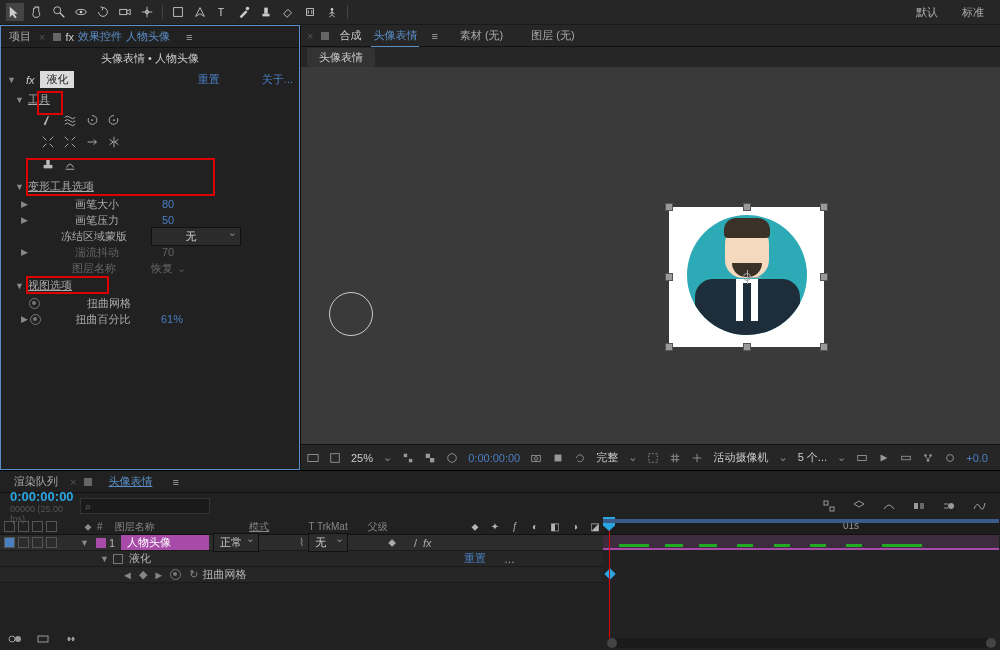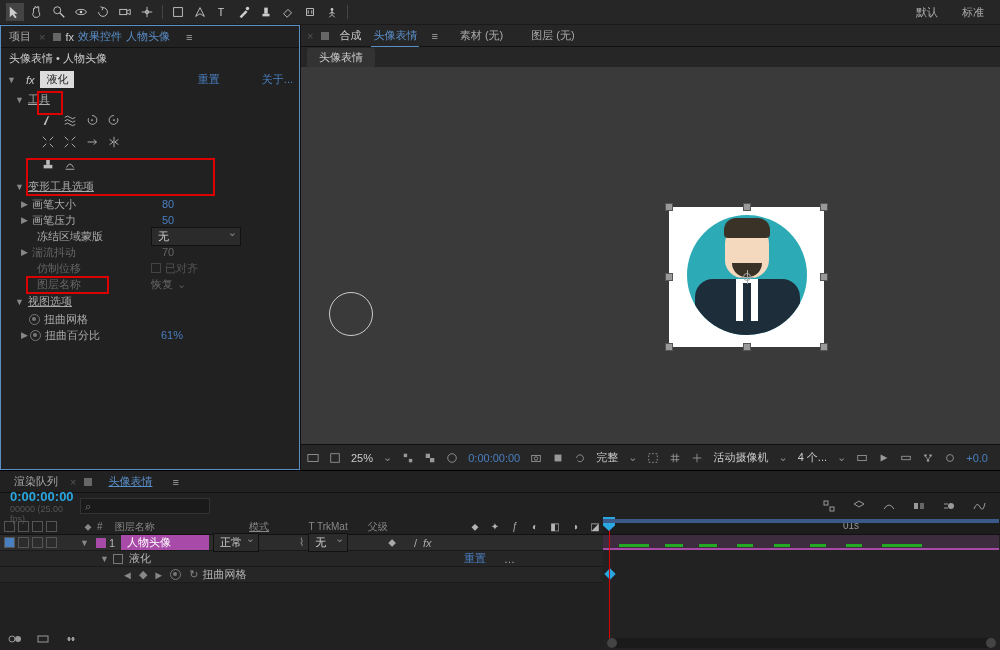--- a/index.html
+++ b/index.html
@@ -5,21 +5,21 @@
 * { margin: 0; padding: 0; box-sizing: border-box; font-family: "Microsoft YaHei", Arial, sans-serif; }
 body { background: #262626; color: #b4b4b4; font-size: 11px; width: 1000px; height: 650px; overflow: hidden; position: relative; }
 
 .toolbar-top { height: 25px; background: #262626; display: flex; align-items: center; padding: 0 4px; border-bottom: 1px solid #1a1a1a; }
 .tool-ic { width: 18px; height: 18px; display: inline-flex; align-items: center; justify-content: center; margin: 0 2px; color: #b4b4b4; cursor: pointer; }
 .tool-ic svg { width: 14px; height: 14px; }
 .tool-sep { width: 1px; height: 14px; background: #444; margin: 0 4px; }
 .spacer { flex: 1; }
 .wspc { padding: 4px 12px; color: #aaa; cursor: pointer; }
 
-.main-row { height: 445px; display: flex; }
+.main-row { height: 445px; display: flex; text-align: center; }
 .eff-panel { width: 300px; border: 1px solid #5a8ec7; background: #212121; display: flex; flex-direction: column; }
 .panel-tabs { height: 22px; display: flex; align-items: center; border-bottom: 1px solid #111; font-size: 11px; }
 .tab { padding: 3px 8px; color: #aaa; cursor: pointer; display: flex; align-items: center; gap: 4px; }
 .tab.active { color: #5a8ec7; }
 .crumb { padding: 3px 8px; color: #ccc; font-size: 11px; }
 .eff-row { display: flex; align-items: center; padding: 2px 6px; font-size: 11px; gap: 6px; }
 .eff-name { background: #dcdcdc; color: #222; padding: 1px 6px; font-size: 11px; }
 .link { color: #4a7fc0; cursor: pointer; }
 .prop-row { display: flex; align-items: center; padding: 1px 0 1px 20px; font-size: 11px; height: 16px; }
 .tw { color: #888; margin-right: 4px; cursor: pointer; font-size: 9px; }
@@ -296,25 +296,20 @@
     <div class="prop-row" style="padding-left:36px">
       <span class="prop-label" style="flex:0 0 114px">冻结区域蒙版</span>
       <span class="dd">无</span>
     </div>
     <div class="prop-row">
       <span class="tw">▶</span>
       <span class="prop-label" style="color:#666">湍流抖动</span>
       <span class="prop-val dim">70</span>
     </div>
     <div class="prop-row" style="padding-left:36px">
-      <span class="prop-label" style="flex:0 0 114px; color:#666">仿制位移</span>
-      <span class="chk" style="border-color:#444"></span>
-      <span style="color:#555">已对齐</span>
-    </div>
-    <div class="prop-row" style="padding-left:36px">
       <span class="prop-label" style="flex:0 0 114px; color:#666">图层名称</span>
       <span class="prop-val dim">恢复</span>
       <span style="color:#555;margin-left:4px">⌄</span>
     </div>
 
     <div class="sec-head">
       <span class="tw">▼</span>
       <span style="text-decoration: underline;">视图选项</span>
     </div>
     <div class="prop-row" style="padding-left:28px">
@@ -426,21 +421,21 @@
           </svg>
         </span>
       <span class="vc">
           <svg viewBox="0 0 14 14">
             <line x1="7" y1="2" x2="7" y2="12" stroke="#999"></line>
             <line x1="2" y1="7" x2="12" y2="7" stroke="#999"></line>
           </svg>
         </span>
       <span class="zoomv">活动摄像机</span>
         <span style="color:#888">⌄</span>
-      <span class="zoomv">4 个...</span>
+      <span class="zoomv">5 个...</span>
         <span style="color:#888">⌄</span>
       <span class="vc">
           <svg viewBox="0 0 14 14">
             <rect x="2" y="4" width="10" height="6" fill="none" stroke="#999"></rect>
           </svg>
         </span>
       <span class="vc">
           <svg viewBox="0 0 14 14">
             <path d="M3 3 L11 7 L3 11 Z" fill="#999"></path>
           </svg>

